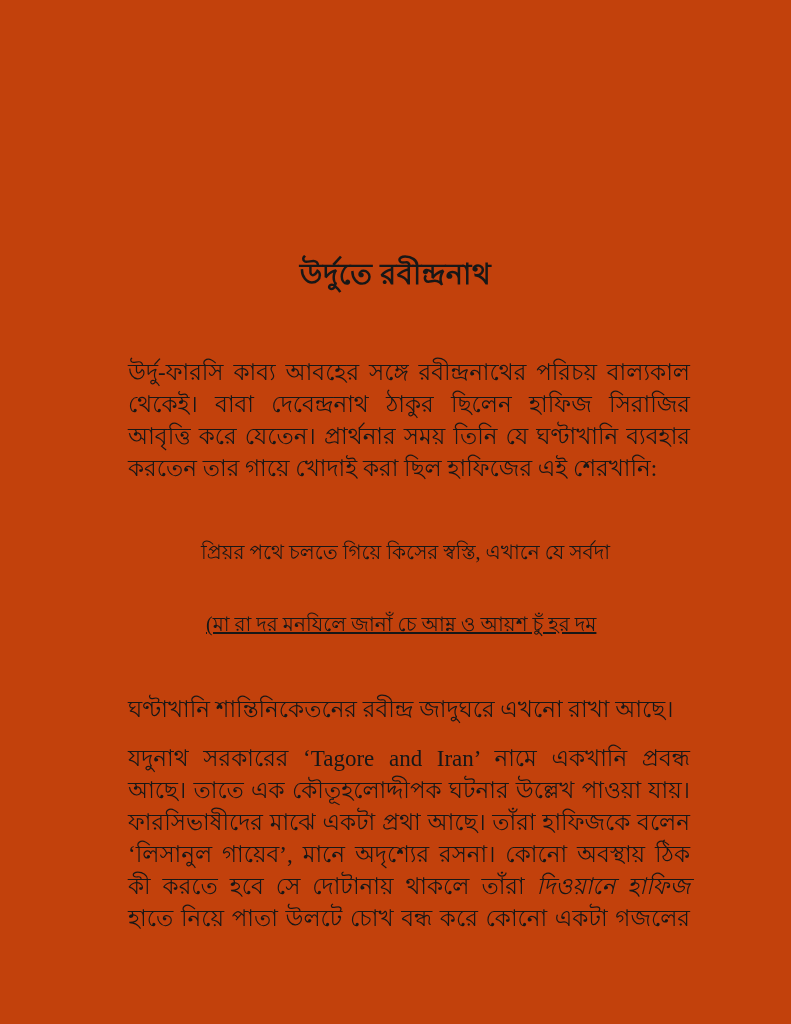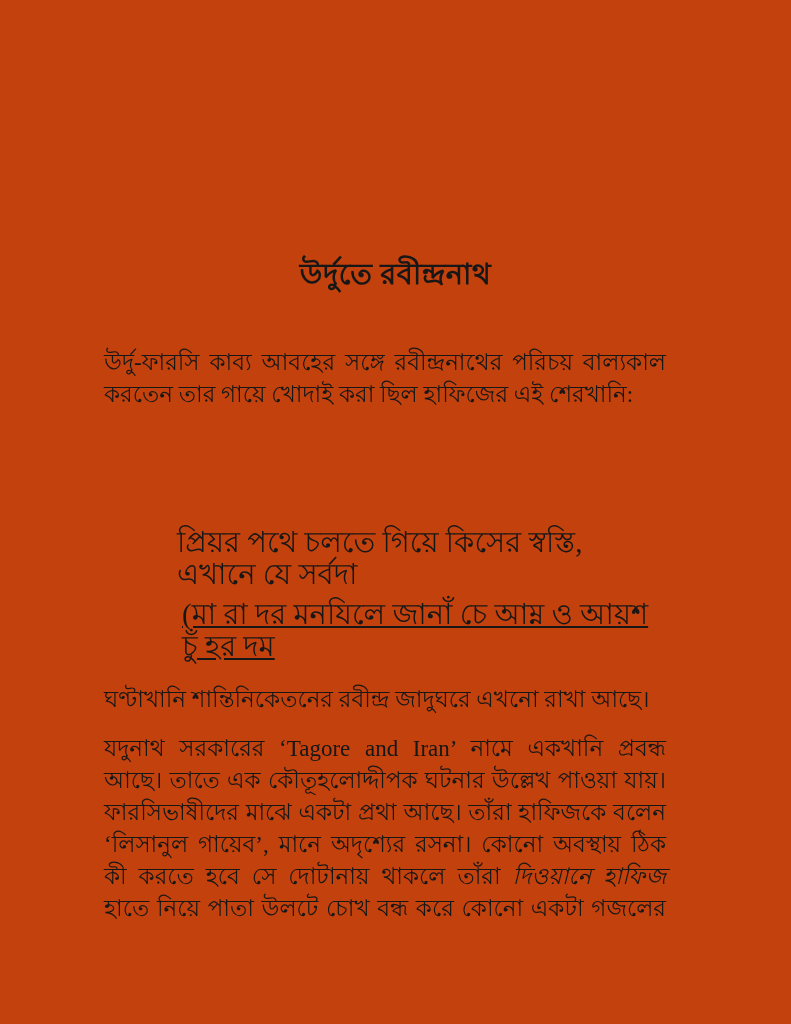--- a/index.html
+++ b/index.html
@@ -20,36 +20,37 @@
     text-align: center;
   }
   .title {
     margin: 0;
     font-size: 29px;
     font-weight: 600;
     letter-spacing: 0.5px;
   }
   .block {
     position: absolute;
-    left: 104px;
+    left: 128px;
     width: 562px;
+    margin-top: 10px;
   }
   .line {
     font-size: 23px;
     line-height: 32px;
     text-align: justify;
     text-align-last: justify;
     white-space: normal;
   }
   .line.para-end {
     text-align: right;
     text-align-last: left;
   }
   .vline {
-    font-size: 29px;
+    font-size: 20px;
     line-height: 32px;
     text-align: left;
   }
   .indent-a { padding-left: 73px; }
   .indent-b { padding-left: 83px; }
   .indent-c { padding-left: 78px; }
   .indent-d { padding-left: 95px; }
   .single-line {
     font-size: 23px;
     line-height: 32px;
@@ -66,20 +67,22 @@
 <body>
 
 <div class="page">
 
   <div class="title-wrap">
     <h1 class="title">উর্দুতে রবীন্দ্রনাথ</h1>
   </div>
 
   <div class="block pos-para1">
     <div class="line">উর্দু-ফারসি কাব্য আবহের সঙ্গে রবীন্দ্রনাথের পরিচয় বাল্যকাল</div>
+    <div class="line">থেকেই। বাবা দেবেন্দ্রনাথ ঠাকুর ছিলেন হাফিজ সিরাজির</div>
+    <div class="line">আবৃত্তি করে যেতেন। প্রার্থনার সময় তিনি যে ঘণ্টাখানি ব্যবহার</div>
     <div class="line para-end">করতেন তার গায়ে খোদাই করা ছিল হাফিজের এই শেরখানি:</div>
   </div>
 
   <div class="block pos-verse">
     <div class="vline indent-a">প্রিয়র পথে চলতে গিয়ে কিসের স্বস্তি, এখানে যে সর্বদা</div>
   </div>
 
   <div class="block pos-translit">
     <div class="vline indent-c">(মা রা দর মনযিলে জানাঁ চে আম্ন ও আয়শ চুঁ হর দম</div>
   </div>

